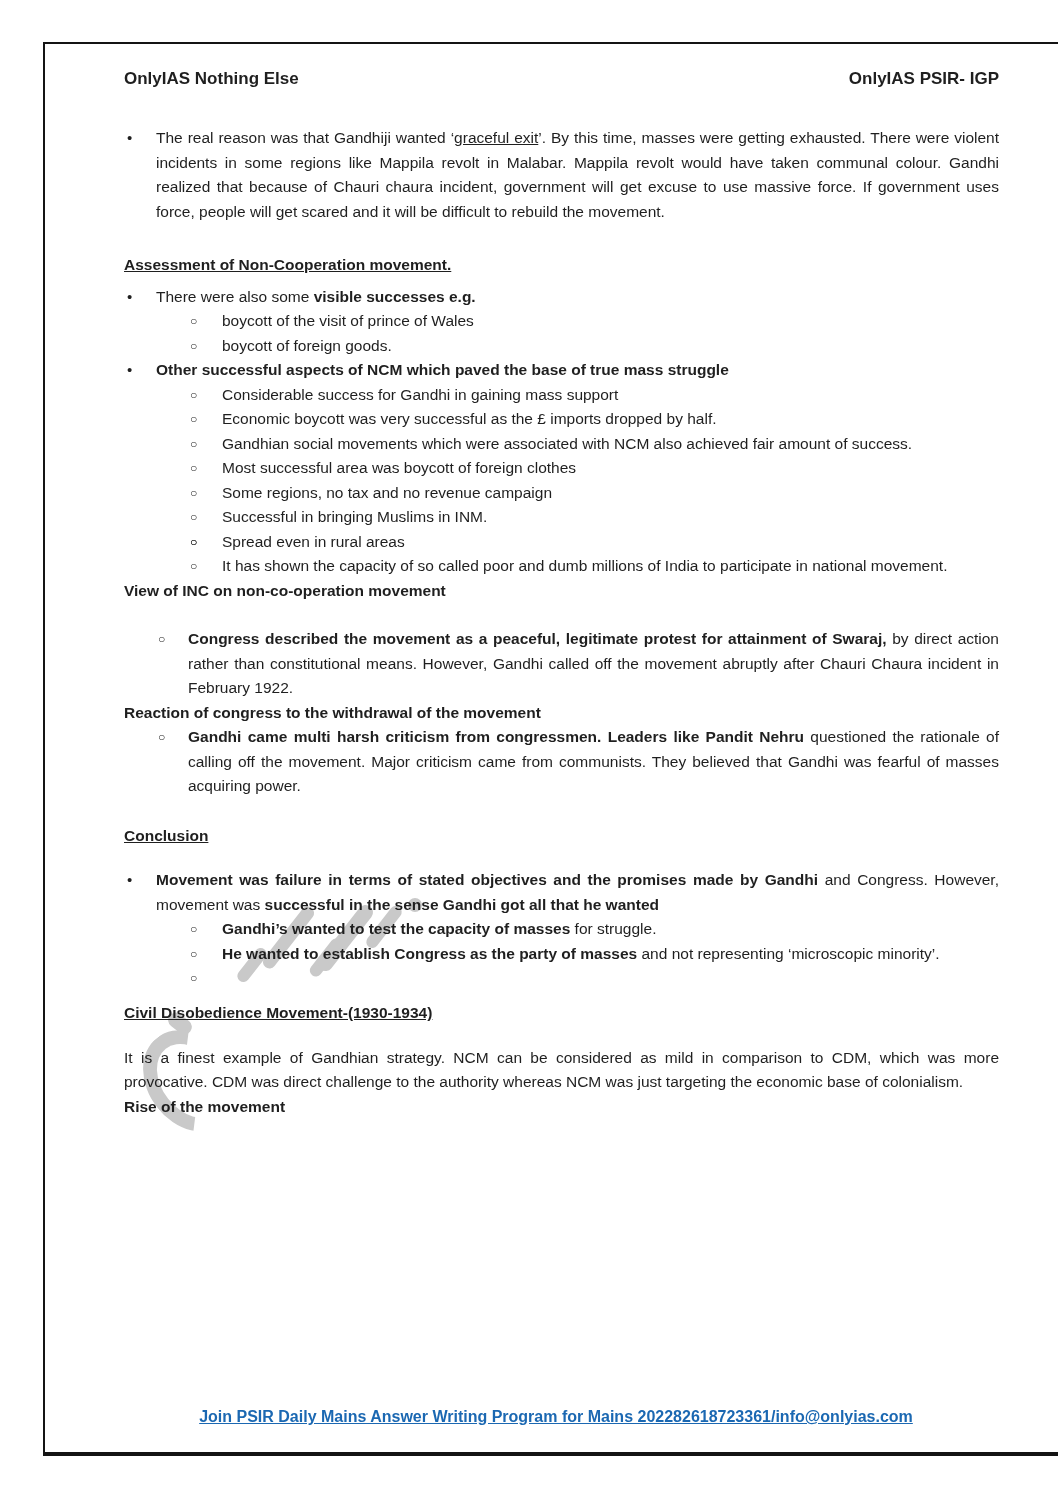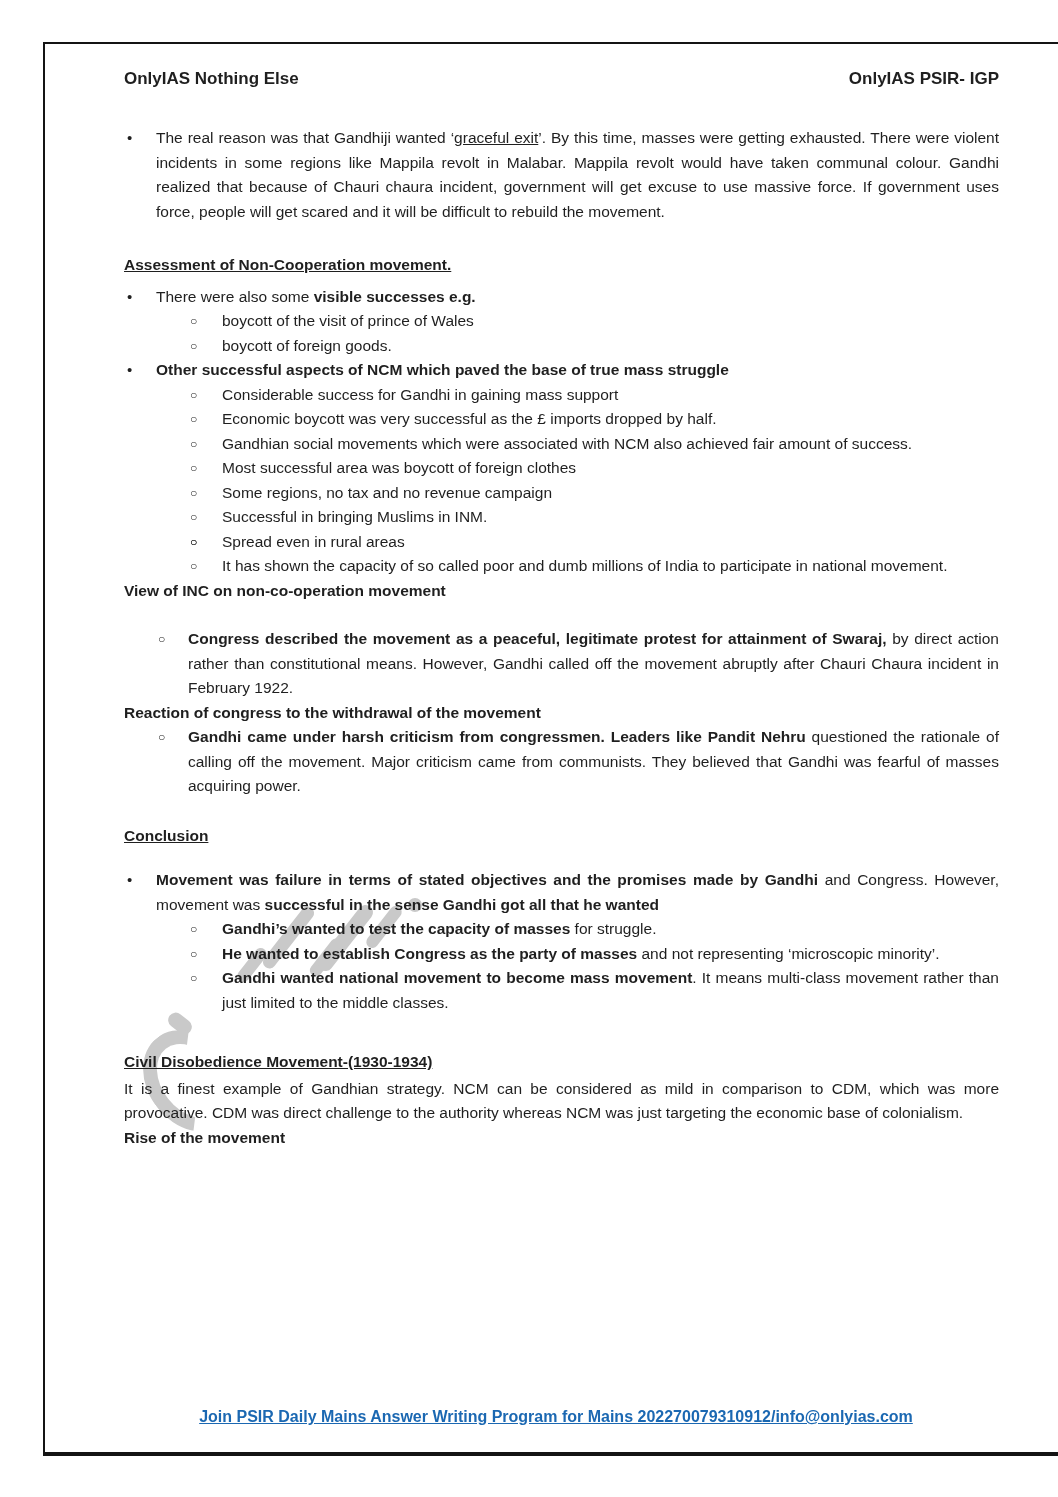--- a/index.html
+++ b/index.html
@@ -37,21 +37,21 @@
   .li2.shallow{padding-left:64px;}
   .li2.shallow>.mk{left:34px;}
   
   .m-intro{margin-top:36px;}
   .m-assess-h{margin-top:29px;}
   .m-assess-list{margin-top:7px;}
   .m-inc{margin-top:24px;}
   .m-concl-h{margin-top:25px;}
   .m-concl-list{margin-top:20px;}
   .m-cdm-h{margin-top:35px;}
-  .m-cdm-p{margin-top:2px;}
+  .m-cdm-p{margin-top:20px;}
   .m-rise{text-align:left;}
   .footer{
     position:absolute;left:66px;right:78px;bottom:26px;z-index:2;
     display:flex;justify-content:center;font-weight:700;font-size:16px;
   }
   .flink{color:#1b68b2;text-decoration:underline;}
 </style>
 </head>
 <body>
 
@@ -138,47 +138,46 @@
 
     <div class="h">View of INC on non-co-operation movement</div>
     <div class="li li2 shallow m-inc">
       <span class="mk">○</span>
       <span><b>Congress described the movement as a peaceful, legitimate protest for attainment of Swaraj,</b><span> by direct action rather than constitutional means. However, Gandhi called off the movement abruptly after Chauri Chaura incident in February 1922.</span></span>
     </div>
 
     <div class="h">Reaction of congress to the withdrawal of the movement</div>
     <div class="li li2 shallow">
       <span class="mk">○</span>
-      <span><b>Gandhi came under harsh criticism from congressmen. Leaders like Pandit Nehru</b><span> questioned the rationale of calling off the movement. Major criticism came from communists. They believed that Gandhi was fearful of masses acquiring power.</span></span>
+      <span><b>Gandhi came multi harsh criticism from congressmen. Leaders like Pandit Nehru</b><span> questioned the rationale of calling off the movement. Major criticism came from communists. They believed that Gandhi was fearful of masses acquiring power.</span></span>
     </div>
 
     <div class="h underline m-concl-h">Conclusion</div>
     <div class="m-concl-list">
       <div class="li li1">
         <span class="mk">•</span>
         <span><b>Movement was failure in terms of stated objectives and the promises made by Gandhi</b><span> and Congress. However, movement was </span><b>successful in the sense Gandhi got all that he wanted</b></span>
       </div>
       <div class="li li2">
         <span class="mk">○</span>
         <span><b>Gandhi’s wanted to test the capacity of masses</b><span> for struggle.</span></span>
       </div>
       <div class="li li2">
         <span class="mk">○</span>
         <span><b>He wanted to establish Congress as the party of masses</b><span> and not representing ‘microscopic minority’.</span></span>
       </div>
       <div class="li li2">
         <span class="mk">○</span>
-        <span><b>Gandhi wanted national movement to become mass movement</b><span>. It means multi-class movement rather than just limited to the middle classes.</span></span>
       </div>
     </div>
 
     <div class="h underline m-cdm-h">Civil Disobedience Movement-(1930-1934)</div>
     <div class="m-cdm-p">It is a finest example of Gandhian strategy. NCM can be considered as mild in comparison to CDM, which was more provocative. CDM was direct challenge to the authority whereas NCM was just targeting the economic base of colonialism.</div>
     <div class="h m-rise">Rise of the movement</div>
 
   </div>
 
   <div class="footer">
     <span class="flink">Join PSIR Daily Mains Answer Writing Program for Mains 2022</span>
-    <span class="flink">70079310912/info@onlyias.com</span>
+    <span class="flink">82618723361/info@onlyias.com</span>
   </div>
 
 </div>
 
 </body></html>

